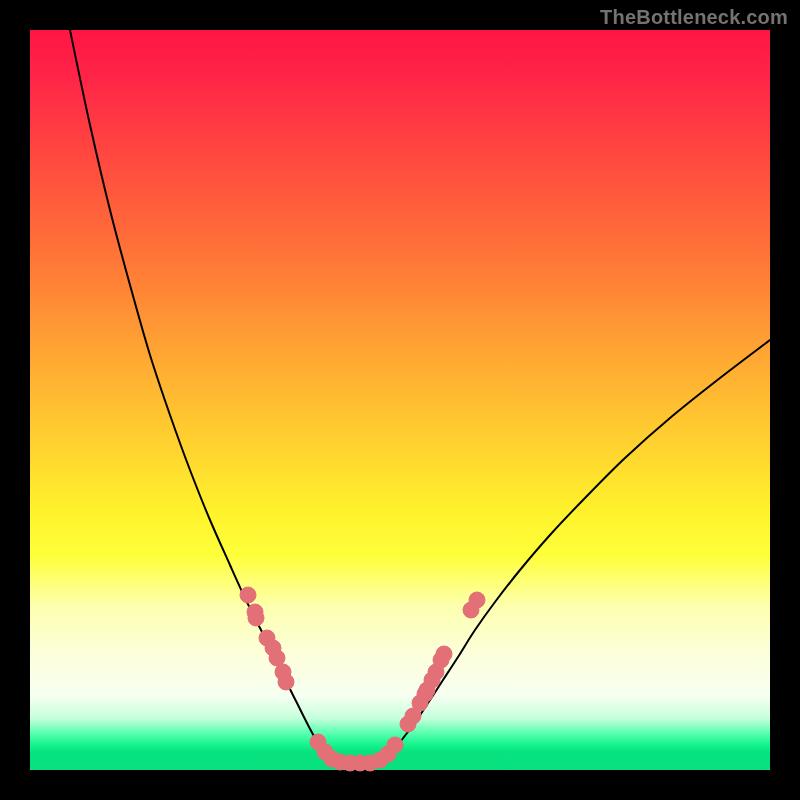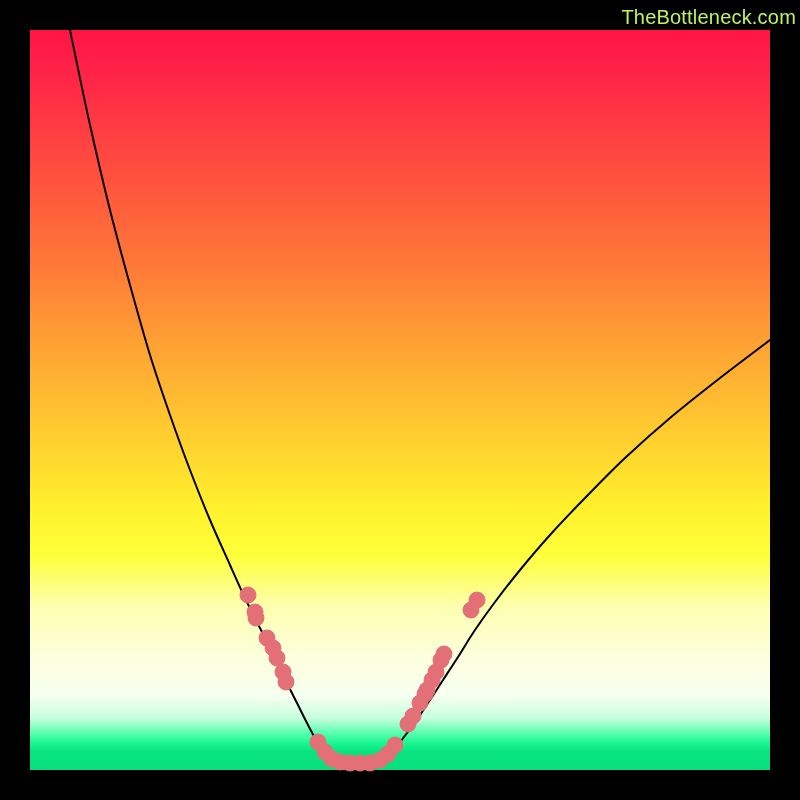--- a/index.html
+++ b/index.html
@@ -40,24 +40,24 @@
       #c6ffdc 93%,
       #5affb0 95%,
       #18f58f 96.5%,
       #07e37e 97.5%,
       #09e07f 100%
     );
   }
   .watermark {
     position: absolute;
     top: 6px;
-    right: 4px;
+    right: 12px;
     font-size: 20px;
-    font-weight: 400;
-    color: #bef264;
+    font-weight: 700;
+    color: #737373;
     letter-spacing: 0.2px;
     user-select: none;
   }
   svg.curve {
     position: absolute;
     left: 0;
     top: 0;
     width: 100%;
     height: 100%;
     overflow: visible;

